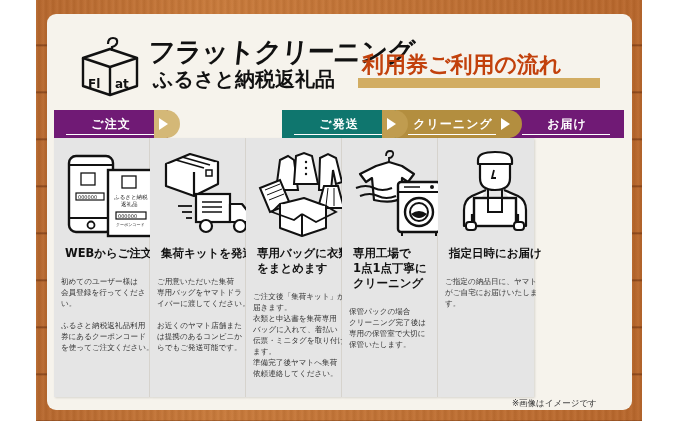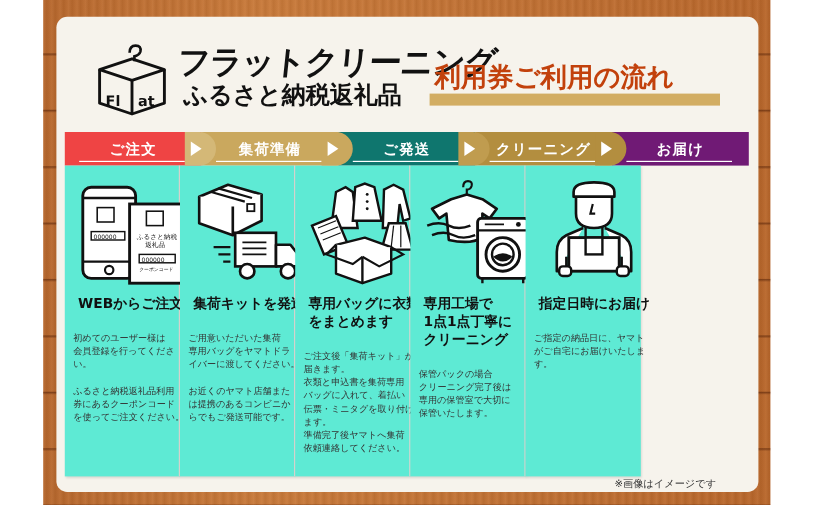--- a/index.html
+++ b/index.html
@@ -51,21 +51,21 @@
     border-radius: 0 14px 14px 0; z-index: 2;
   }
   .step-head .arrow .tri {
     position: absolute; left: 5px; top: 8px; width: 0; height: 0;
     border-left: 9px solid #fff; border-top: 6px solid transparent; border-bottom: 6px solid transparent;
   }
 
   
   .cards { position: absolute; left: 54px; top: 138px; width: 570px; height: 259px; display: flex; }
   .card {
-    width: 96px; height: 259px; background: #5eead4;
+    width: 96px; height: 259px; background: #e5e5e5;
     border-right: 1px solid #d8d5cf; box-shadow: 1px 1px 2px rgba(0,0,0,0.12);
     position: relative;
   }
   .card:last-child { border-right: none; }
   .card .ico { position: absolute; left: 10px; top: 10px; width: 94px; height: 90px; }
   .card .heading {
     position: absolute; left: 11px; top: 108px; width: 100px;
     font-size: 11.5px; font-weight: bold; color: #111; line-height: 15px;
   }
   .card .body {
@@ -89,31 +89,24 @@
   <line x1="35" y1="35" x2="35" y2="63" stroke="#111" stroke-width="2.4"></line>
   <text x="13" y="56" font-family="DejaVu Sans, sans-serif" font-size="12" font-weight="bold" fill="#111">Fl</text>
   <text x="40" y="56" font-family="DejaVu Sans, sans-serif" font-size="12" font-weight="bold" fill="#111">at</text>
 </svg>
 <div class="brand">フラットクリーニング</div>
 <div class="subbrand">ふるさと納税返礼品</div>
 <div class="title-underline"></div>
 <div class="title">利用券ご利用の流れ</div>
 
 <div class="steps-header">
-  <div class="step-head" style="left:0;width:114px;background:#ef4444;font-family:Liberation Mono, monospace;">
+  <div class="step-head" style="left:0;width:114px;background:#701a75;font-family:Liberation Mono, monospace;">
     <span class="lbl">ご注文</span>
       <span class="ul"></span>
     <span class="arrow" style="background:#d4b877;">
-        <span class="tri"></span>
-      </span>
-  </div>
-  <div class="step-head" style="left:114px;width:114px;background:#caa85e;">
-    <span class="lbl">集荷準備</span>
-      <span class="ul"></span>
-    <span class="arrow" style="background:#caa85e;">
         <span class="tri"></span>
       </span>
   </div>
   <div class="step-head" style="left:228px;width:114px;background:#0f766e;">
     <span class="lbl">ご発送</span>
       <span class="ul"></span>
     <span class="arrow" style="background:#c09c4f;">
         <span class="tri"></span>
       </span>
   </div>

